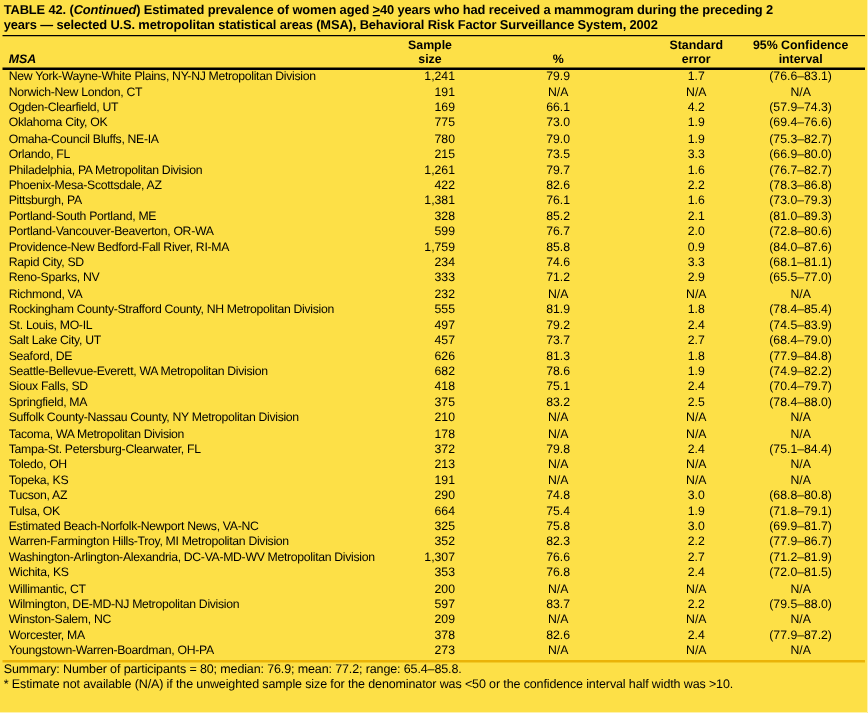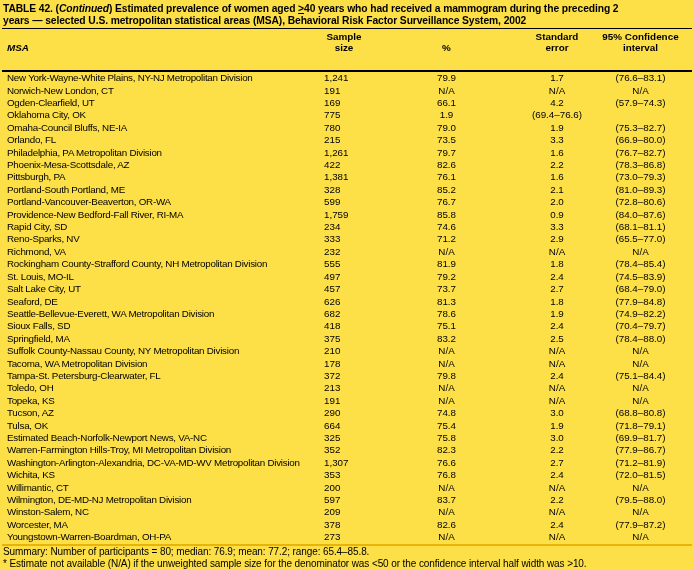--- a/index.html
+++ b/index.html
@@ -31,32 +31,32 @@
     display: grid;
     grid-template-columns: 322px 40px 165px 56px 111px;
   }
   .hrow {
     padding-top: 3px;
     border-bottom: 2px solid #000;
     font-weight: bold;
     font-size: 9.9px;
     line-height: 10.6px;
   }
-  .hcell { align-self: end; text-align: center; padding-bottom: 17px; }
+  .hcell { align-self: end; text-align: center; padding-bottom: 1px; }
   .hcell.msa { text-align: left; padding-left: 5px; font-style: italic; }
   .tbody { }
   .trow { height: 12.42px; }
   .cell {
     font-size: 9.8px;
     line-height: 12.42px;
     white-space: nowrap;
     overflow: visible;
   }
   .cell.c-msa { text-align: left; padding-left: 5px; letter-spacing: -0.25px; }
-  .cell.c-sample { }
+  .cell.c-sample { text-align: right; }
   .cell.c-pct, .cell.c-se, .cell.c-ci { text-align: center; }
   .body-end-rule { border-bottom: 2px solid #eab308; }
   
   .footer { padding-left: 1px; }
   .footer-line {
     font-size: 10px;
     line-height: 12.6px;
     letter-spacing: -0.1px;
     white-space: nowrap;
   }
@@ -97,20 +97,21 @@
       <div class="trow">
         <div class="cell c-msa">Ogden-Clearfield, UT</div>
         <div class="cell c-sample">169</div>
         <div class="cell c-pct">66.1</div>
         <div class="cell c-se">4.2</div>
         <div class="cell c-ci">(57.9–74.3)</div>
       </div>
       <div class="trow">
         <div class="cell c-msa">Oklahoma City, OK</div>
         <div class="cell c-sample">775</div>
+        <div class="cell c-pct">73.0</div>
         <div class="cell c-se">1.9</div>
         <div class="cell c-ci">(69.4–76.6)</div>
       </div>
       <div class="trow">
         <div class="cell c-msa">Omaha-Council Bluffs, NE-IA</div>
         <div class="cell c-sample">780</div>
         <div class="cell c-pct">79.0</div>
         <div class="cell c-se">1.9</div>
         <div class="cell c-ci">(75.3–82.7)</div>
       </div>

